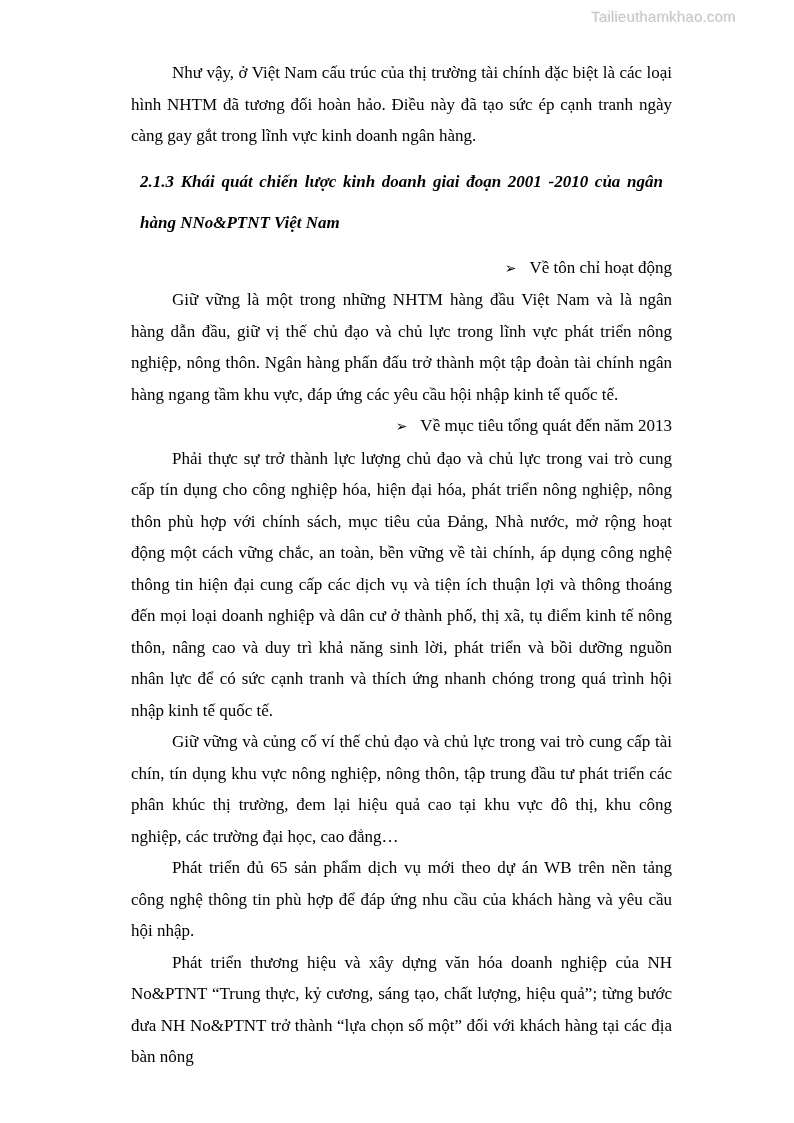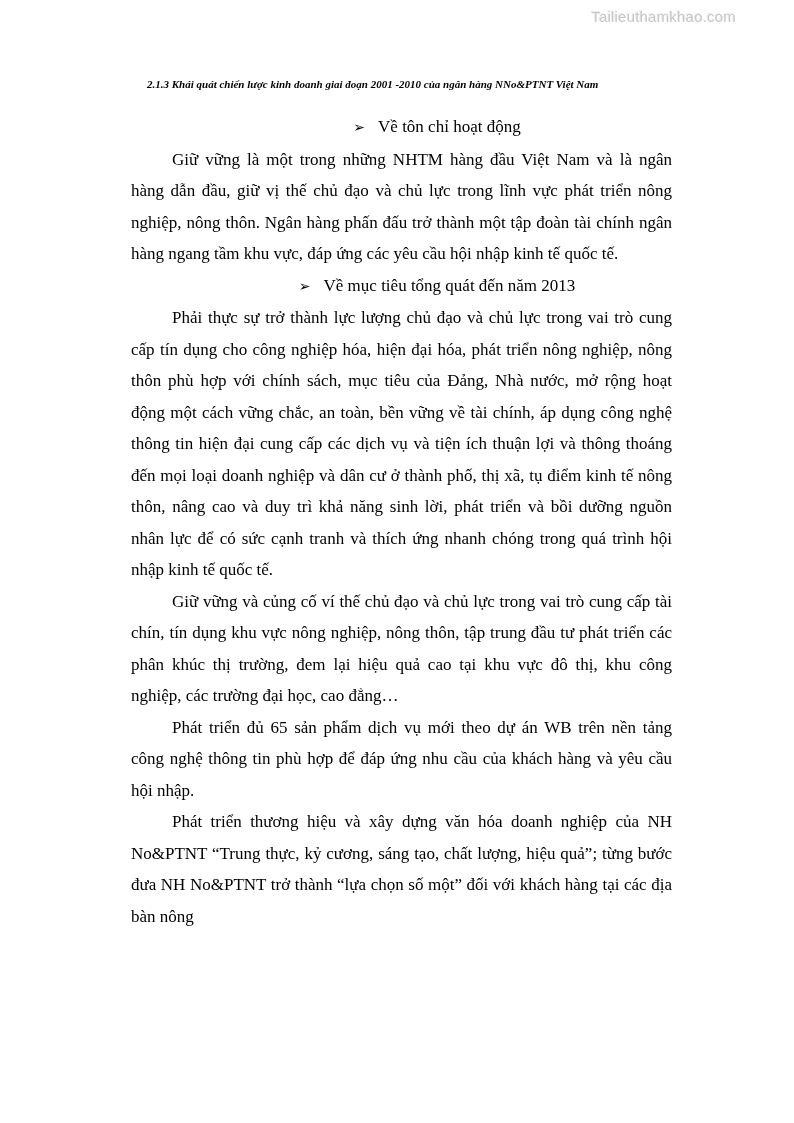--- a/index.html
+++ b/index.html
@@ -32,44 +32,45 @@
   .doc-body {
     font-size: 17px;
     line-height: 31.5px;
     text-align: justify;
   }
   .para {
     margin: 0;
     text-indent: 41px;
   }
   .heading {
-    margin: 16px;
-    font-size: 11px;
+    margin: 9px;
+    font-size: 17px;
     font-weight: bold;
     font-style: italic;
     text-align: justify;
-    line-height: 22px;
+    line-height: 41px;
   }
   .bullet-line {
     margin: 0;
     padding-left: 71px;
-    text-align: center;
+    text-align: right;
   }
   .bullet-marker {
     font-family: "DejaVu Sans", sans-serif;
     font-size: 14px;
     margin-right: 13px;
   }
 </style>
 </head>
 <body>
 
 <div class="page">
   <div class="watermark">Tailieuthamkhao.com</div>
   <div class="doc-body">
+      <p class="para">Như vậy, ở Việt Nam cấu trúc của thị trường tài chính đặc biệt là các loại hình NHTM đã tương đối hoàn hảo. Điều này đã tạo sức ép cạnh tranh ngày càng gay gắt trong lĩnh vực kinh doanh ngân hàng.</p>
       <h2 class="heading">2.1.3 Khái quát chiến lược kinh doanh giai đoạn 2001 -2010 của ngân hàng NNo&amp;PTNT Việt Nam</h2>
       <div class="bullet-line"><span class="bullet-marker">➢</span><span>Về tôn chỉ hoạt động</span></div>
       <p class="para">Giữ vững là một trong những NHTM hàng đầu Việt Nam và là ngân hàng dẫn đầu, giữ vị thế chủ đạo và chủ lực trong lĩnh vực phát triển nông nghiệp, nông thôn. Ngân hàng phấn đấu trở thành một tập đoàn tài chính ngân hàng ngang tầm khu vực, đáp ứng các yêu cầu hội nhập kinh tế quốc tế.</p>
       <div class="bullet-line"><span class="bullet-marker">➢</span><span>Về mục tiêu tổng quát đến năm 2013</span></div>
       <p class="para">Phải thực sự trở thành lực lượng chủ đạo và chủ lực trong vai trò cung cấp tín dụng cho công nghiệp hóa, hiện đại hóa, phát triển nông nghiệp, nông thôn phù hợp với chính sách, mục tiêu của Đảng, Nhà nước, mở rộng hoạt động một cách vững chắc, an toàn, bền vững về tài chính, áp dụng công nghệ thông tin hiện đại cung cấp các dịch vụ và tiện ích thuận lợi và thông thoáng đến mọi loại doanh nghiệp và dân cư ở thành phố, thị xã, tụ điểm kinh tế nông thôn, nâng cao và duy trì khả năng sinh lời, phát triển và bồi dưỡng nguồn nhân lực để có sức cạnh tranh và thích ứng nhanh chóng trong quá trình hội nhập kinh tế quốc tế.</p>
       <p class="para">Giữ vững và củng cố ví thế chủ đạo và chủ lực trong vai trò cung cấp tài chín, tín dụng khu vực nông nghiệp, nông thôn, tập trung đầu tư phát triển các phân khúc thị trường, đem lại hiệu quả cao tại khu vực đô thị, khu công nghiệp, các trường đại học, cao đẳng…</p>
       <p class="para">Phát triển đủ 65 sản phẩm dịch vụ mới theo dự án WB trên nền tảng công nghệ thông tin phù hợp để đáp ứng nhu cầu của khách hàng và yêu cầu hội nhập.</p>
       <p class="para">Phát triển thương hiệu và xây dựng văn hóa doanh nghiệp của NH No&amp;PTNT “Trung thực, kỷ cương, sáng tạo, chất lượng, hiệu quả”; từng bước đưa NH No&amp;PTNT trở thành “lựa chọn số một” đối với khách hàng tại các địa bàn nông</p>
     </div>
 </div>

